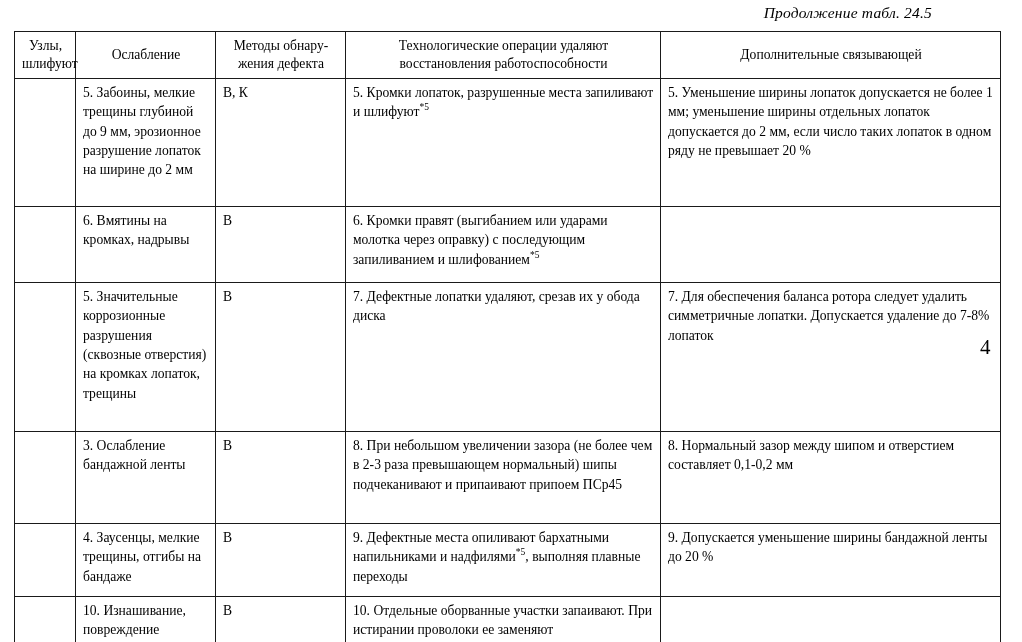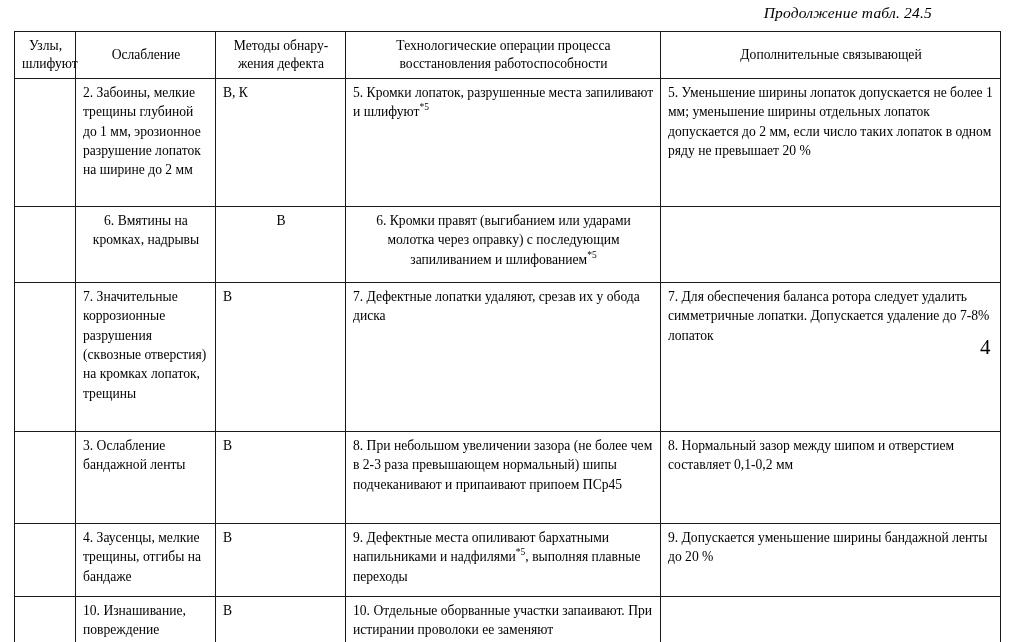--- a/index.html
+++ b/index.html
@@ -87,21 +87,21 @@
   td.cell-method { font-weight: bold; }
 
   .sup {
     font-size: 9.5px;
     vertical-align: super;
     line-height: 0;
   }
 
   
   tr.r1 td { height: 118px; }
-  tr.r2 td { height: 66px; text-align: center; }
+  tr.r2 td { height: 66px; }
   tr.r3 td { height: 139px; }
   tr.r4 td { height: 82px; }
   tr.r5 td { height: 63px; }
   tr.r6 td { height: 77px; }
 </style>
 </head>
 <body>
 
 <div class="page">
 
@@ -125,49 +125,49 @@
             <span>шлифуют</span>
           </th>
           <th>
             <span>Ослабление</span>
           </th>
           <th>
             <span>Методы обнару-</span><br>
             <span>жения дефекта</span>
           </th>
           <th>
-            <span>Технологические операции процесса</span><br>
+            <span>Технологические операции удаляют</span><br>
             <span>восстановления работоспособности</span>
           </th>
           <th>
             <span>Дополнительные связывающей</span>
           </th>
         </tr>
       </thead>
       <tbody>
 
         <tr class="r1">
           <td class="cell-node"></td>
-          <td class="cell-damage">2. Забоины, мелкие трещины глубиной до 1 мм, эрозионное разрушение лопаток на ширине до 2 мм</td>
+          <td class="cell-damage">5. Забоины, мелкие трещины глубиной до 9 мм, эрозионное разрушение лопаток на ширине до 2 мм</td>
           <td class="cell-method">В, К</td>
           <td class="cell-ops"><span>5. Кромки лопаток, разрушенные места запиливают и шлифуют</span><span class="sup">*5</span><span></span></td>
           <td class="cell-rec">5. Уменьшение ширины лопаток допускается не более 1 мм; уменьшение ширины отдельных лопаток допускается до 2 мм, если число таких лопаток в одном ряду не превышает 20 %</td>
         </tr>
 
         <tr class="r2">
           <td class="cell-node"></td>
           <td class="cell-damage">6. Вмятины на кромках, надрывы</td>
           <td class="cell-method">В</td>
           <td class="cell-ops"><span>6. Кромки правят (выгибанием или ударами молотка через оправку) с последующим запиливанием и шлифованием</span><span class="sup">*5</span><span></span></td>
           <td class="cell-rec"></td>
         </tr>
 
         <tr class="r3">
           <td class="cell-node"></td>
-          <td class="cell-damage">7. Значительные коррозионные разрушения (сквозные отверстия) на кромках лопаток, трещины</td>
+          <td class="cell-damage">5. Значительные коррозионные разрушения (сквозные отверстия) на кромках лопаток, трещины</td>
           <td class="cell-method">В</td>
           <td class="cell-ops"><span>7. Дефектные лопатки удаляют, срезав их у обода диска</span><span class="sup"></span><span></span></td>
           <td class="cell-rec">7. Для обеспечения баланса ротора следует удалить симметричные лопатки. Допускается удаление до 7-8% лопаток</td>
         </tr>
 
         <tr class="r4">
           <td class="cell-node"></td>
           <td class="cell-damage">3. Ослабление бандажной ленты</td>
           <td class="cell-method">В</td>
           <td class="cell-ops"><span>8. При небольшом увеличении зазора (не более чем в 2-3 раза превышающем нормальный) шипы подчеканивают и припаивают припоем ПСр45</span><span class="sup"></span><span></span></td>

